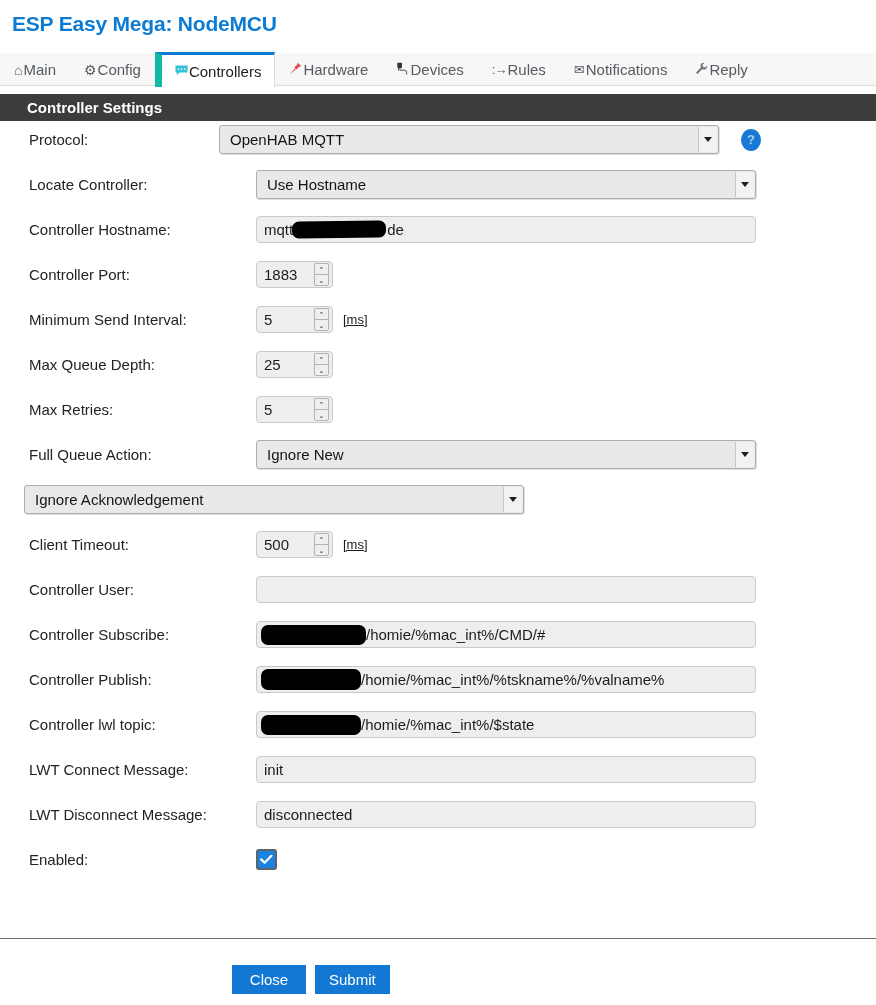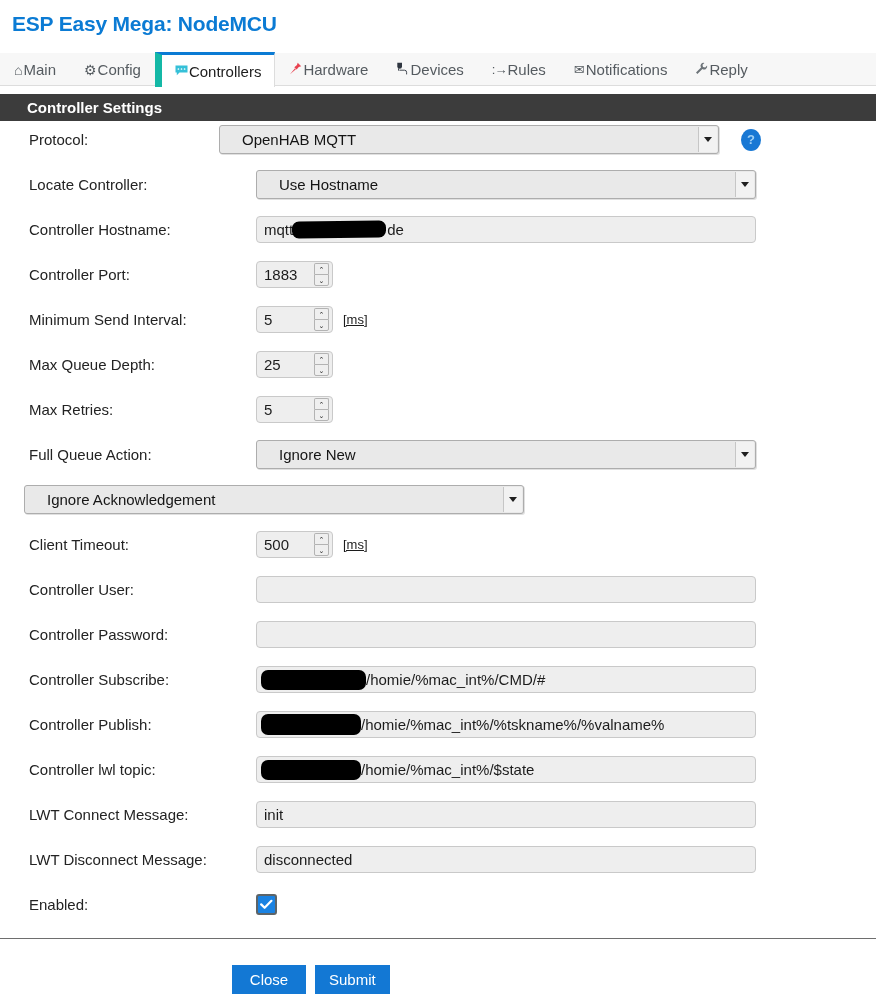--- a/index.html
+++ b/index.html
@@ -119,21 +119,21 @@
 
   
   .sel{
     position:relative;
     width:500px;height:29px;
     box-sizing:border-box;
     background:#e9e9e9;
     border:1px solid #adadad;
     border-radius:3px;
     display:flex;align-items:center;
-    padding-left:22px;
+    padding-left:10px;
     font-size:15px;color:#151515;
     box-shadow:1px 1px 0 rgba(0,0,0,0.12);
   }
   .sel .arrowbox{
     position:absolute;right:1px;top:1px;
     width:18px;height:25px;
     background:#f2f2f2;
     border-left:1px solid #c6c6c6;
     display:flex;align-items:center;justify-content:center;
   }
@@ -433,26 +433,20 @@
       </div>
     </div>
 
     <div class="row">
       <div class="lbl">Controller User:</div>
       <div class="ctl">
         <div class="txt wide"></div>
       </div>
     </div>
 
-    <div class="row">
-      <div class="lbl">Controller Password:</div>
-      <div class="ctl">
-        <div class="txt wide"></div>
-      </div>
-    </div>
 
     <div class="row">
       <div class="lbl">Controller Subscribe:</div>
       <div class="ctl">
         <div class="txt wide">
           <span class="redact r-sub"></span>
             <span>/homie/%mac_int%/CMD/#</span>
         </div>
       </div>
     </div>

